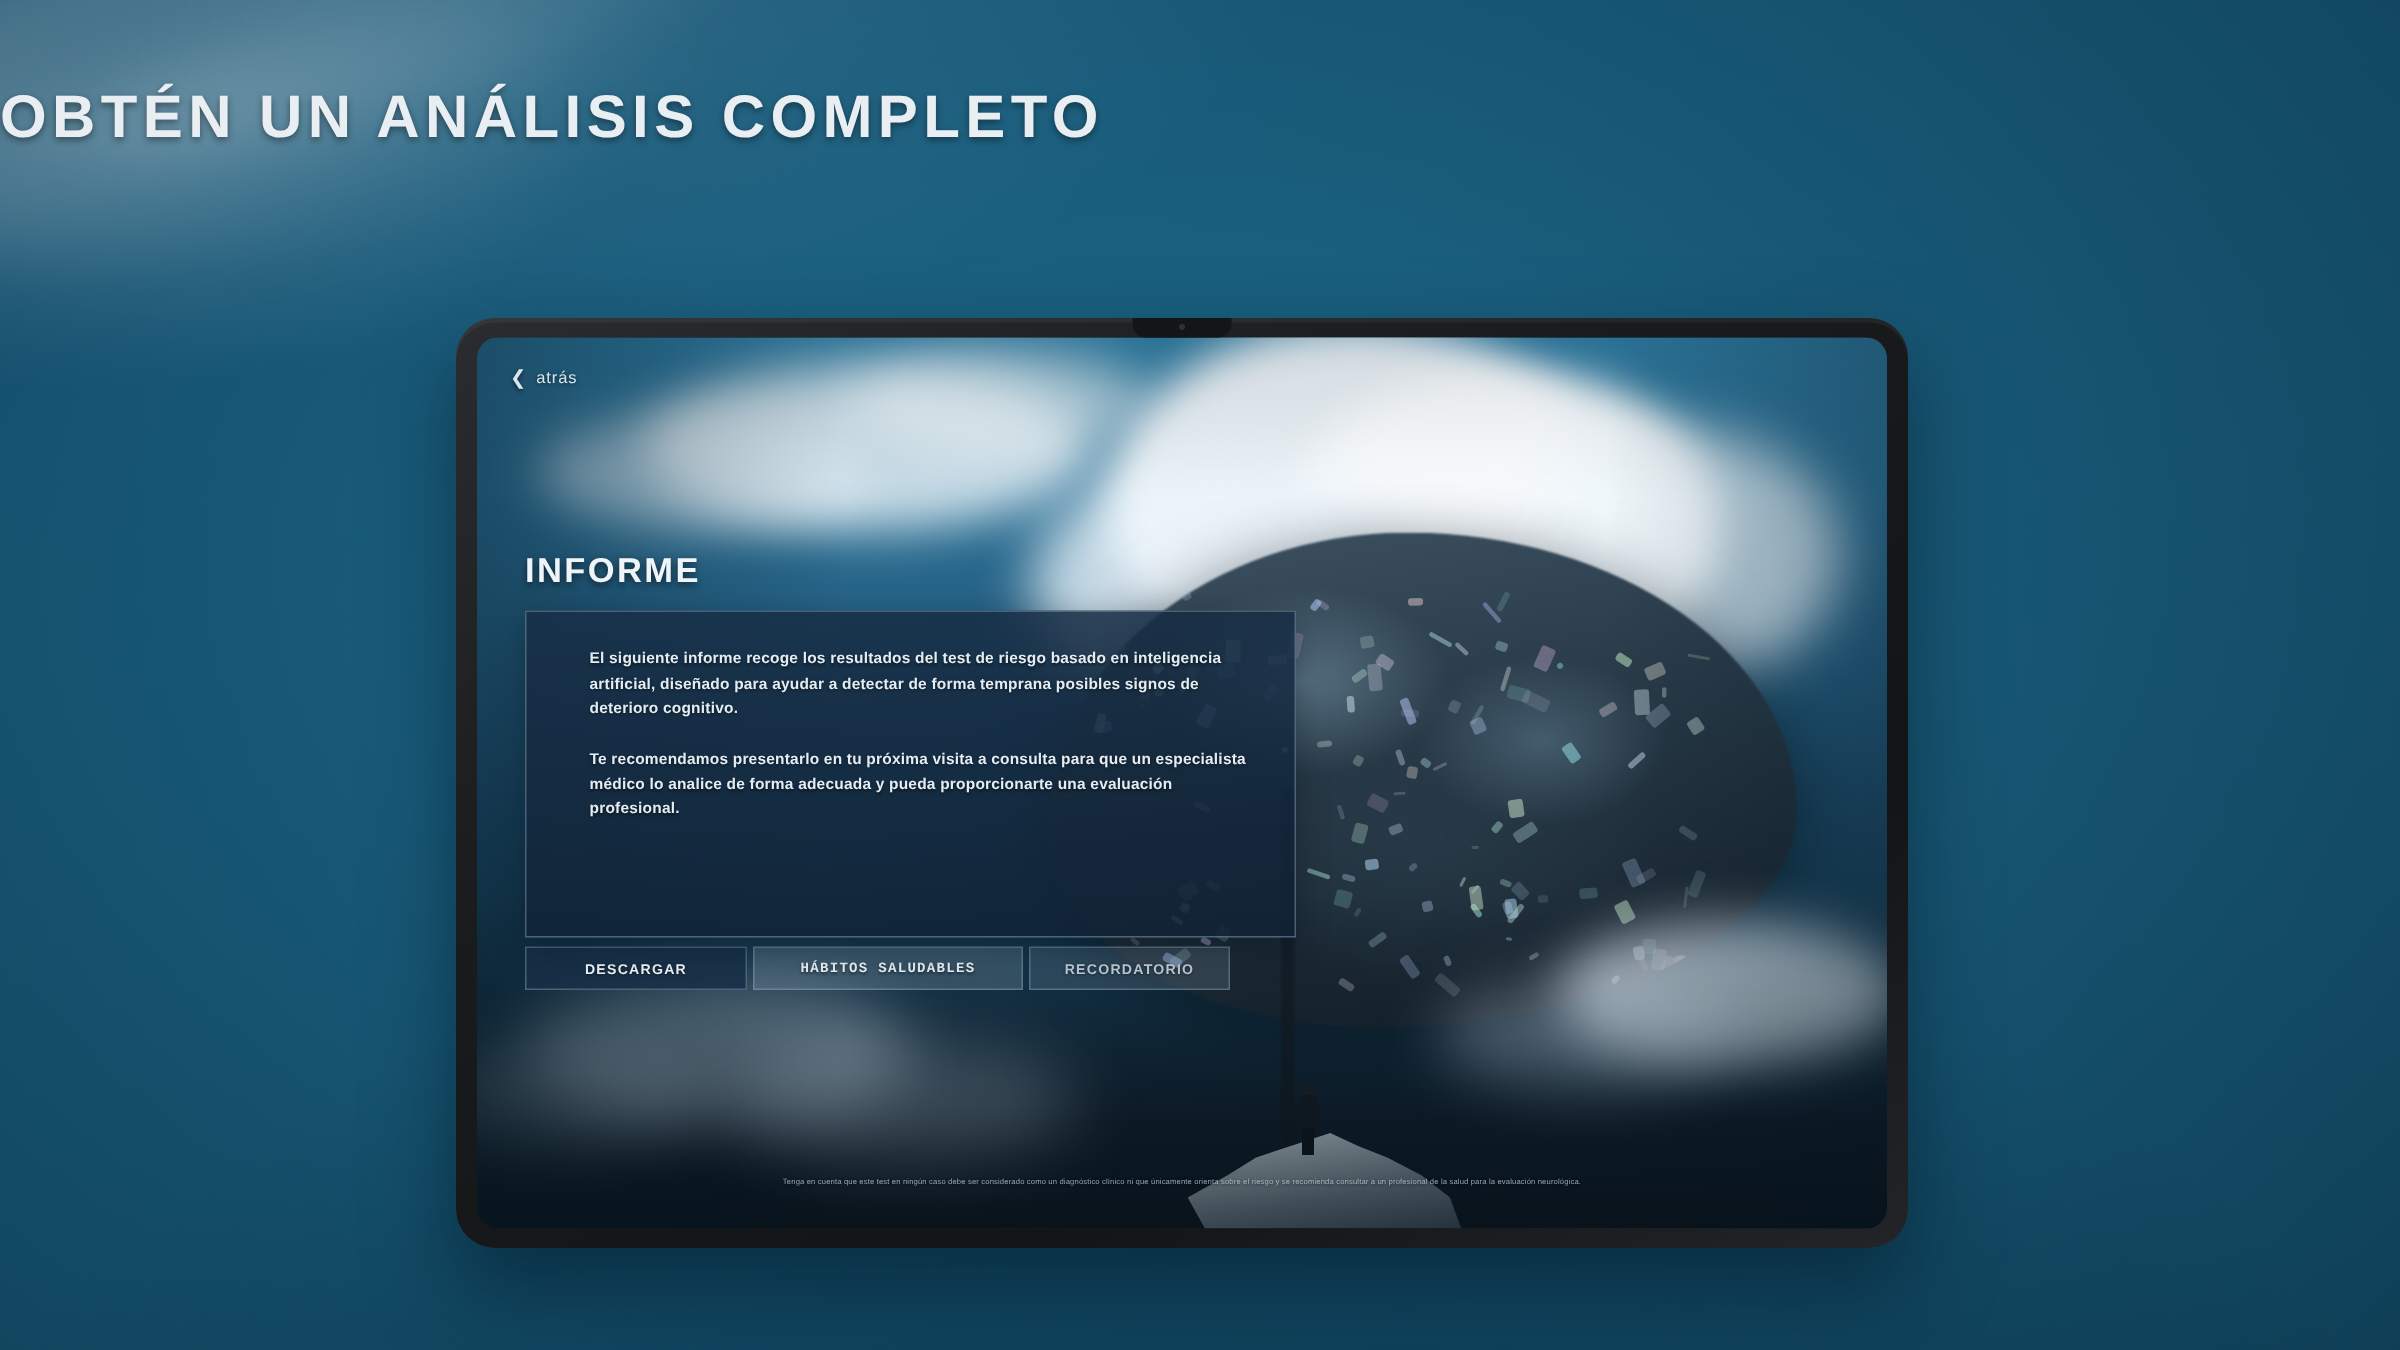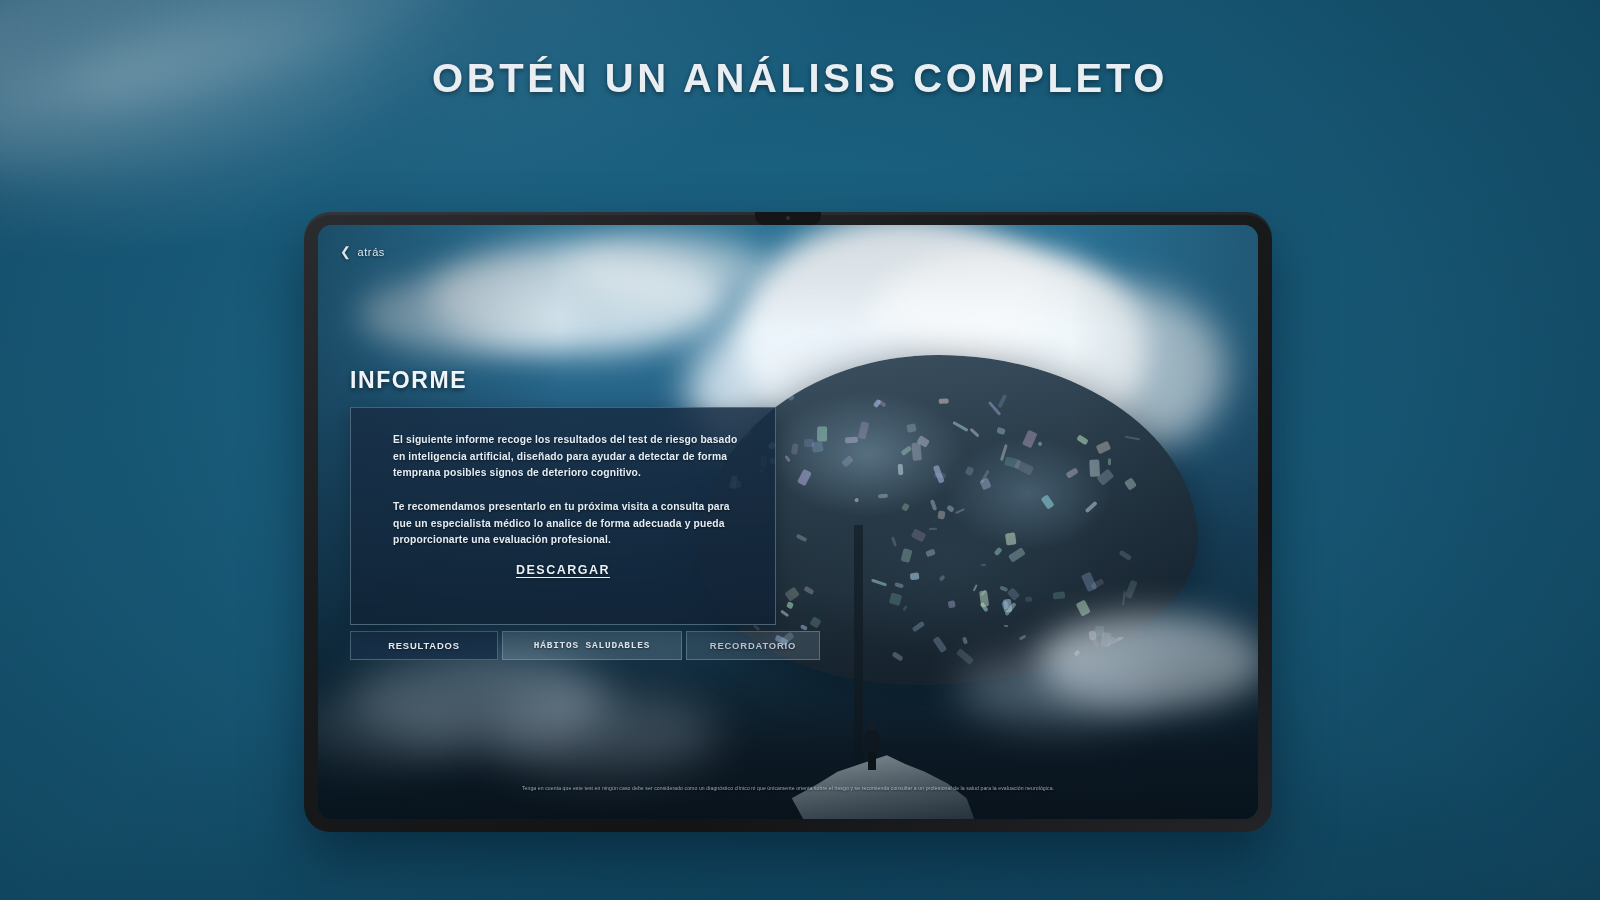--- a/index.html
+++ b/index.html
@@ -30,21 +30,21 @@
     transform:rotate(-11deg); }
   #bg-wisp3 { left:60px; top:-20px; width:460px; height:90px;
     background:linear-gradient(95deg, rgba(215,238,248,0.26), rgba(150,200,222,0.0));
     transform:rotate(-16deg); }
   #bg-vign { position:absolute; inset:0;
     background:radial-gradient(ellipse 1100px 760px at 50% 52%, rgba(0,0,0,0) 40%, rgba(3,30,46,0.38) 100%); }
 
   
   #headline {
     position:absolute; top:52px; left:0; width:1600px;
-    text-align:center; z-index:5;
+    text-align:left; z-index:5;
     color:#e8eef2;
     font-size:40px; font-weight:700;
     letter-spacing:3.6px; line-height:1.33;
     text-shadow:0 2px 5px rgba(0,0,0,0.42);
   }
   #headline .l2 { display:block; letter-spacing:4.4px; }
 
   
   #tablet {
     position:absolute; left:304px; top:212px;
@@ -156,21 +156,21 @@
   }
   #back-chev { display:inline-block; font-size:13px; line-height:1; }
 
   #panel-wrap { position:absolute; left:32px; top:142px; width:470px; z-index:8; }
   #informe-title {
     color:#eef4f8; font-size:23px; font-weight:700; letter-spacing:1.6px;
     text-shadow:0 2px 5px rgba(0,0,0,0.55);
     margin-bottom:13px;
   }
   #report-card {
-    width:426px; height:218px;
+    width:514px; height:218px;
     background:linear-gradient(175deg, rgba(23,46,70,0.86) 0%, rgba(19,39,60,0.86) 55%, rgba(16,33,52,0.88) 100%);
     border:1px solid rgba(150,178,196,0.42);
     padding:24px 26px 0 26px;
     position:relative;
     box-shadow:0 6px 20px rgba(3,16,26,0.35);
   }
   .rp {
     color:#e4edf3; font-size:10.3px; font-weight:700;
     line-height:1.62; letter-spacing:0.15px;
     text-shadow:0 1px 2px rgba(0,0,0,0.55);
@@ -395,25 +395,24 @@
       <span id="back-chev">❮</span>
       <span>atrás</span>
     </div>
 
     <div id="panel-wrap">
       <div id="informe-title">INFORME</div>
 
       <div id="report-card">
         <div class="rp">El siguiente informe recoge los resultados del test de riesgo basado en inteligencia artificial, diseñado para ayudar a detectar de forma temprana posibles signos de deterioro cognitivo.</div>
         <div class="rp">Te recomendamos presentarlo en tu próxima visita a consulta para que un especialista médico lo analice de forma adecuada y pueda proporcionarte una evaluación profesional.</div>
-        <div id="download-link">DESCARGAR</div>
       </div>
 
       <div id="tabs">
-        <div class="tab" id="tab-0">RESULTADOS</div>
+        <div class="tab" id="tab-0">DESCARGAR</div>
         <div class="tab" id="tab-1">HÁBITOS SALUDABLES</div>
         <div class="tab" id="tab-2">RECORDATORIO</div>
       </div>
     </div>
 
     <div id="disclaimer">Tenga en cuenta que este test en ningún caso debe ser considerado como un diagnóstico clínico ni que únicamente orienta sobre el riesgo y se recomienda consultar a un profesional de la salud para la evaluación neurológica.</div>
 
   </div>
 </div>
 

